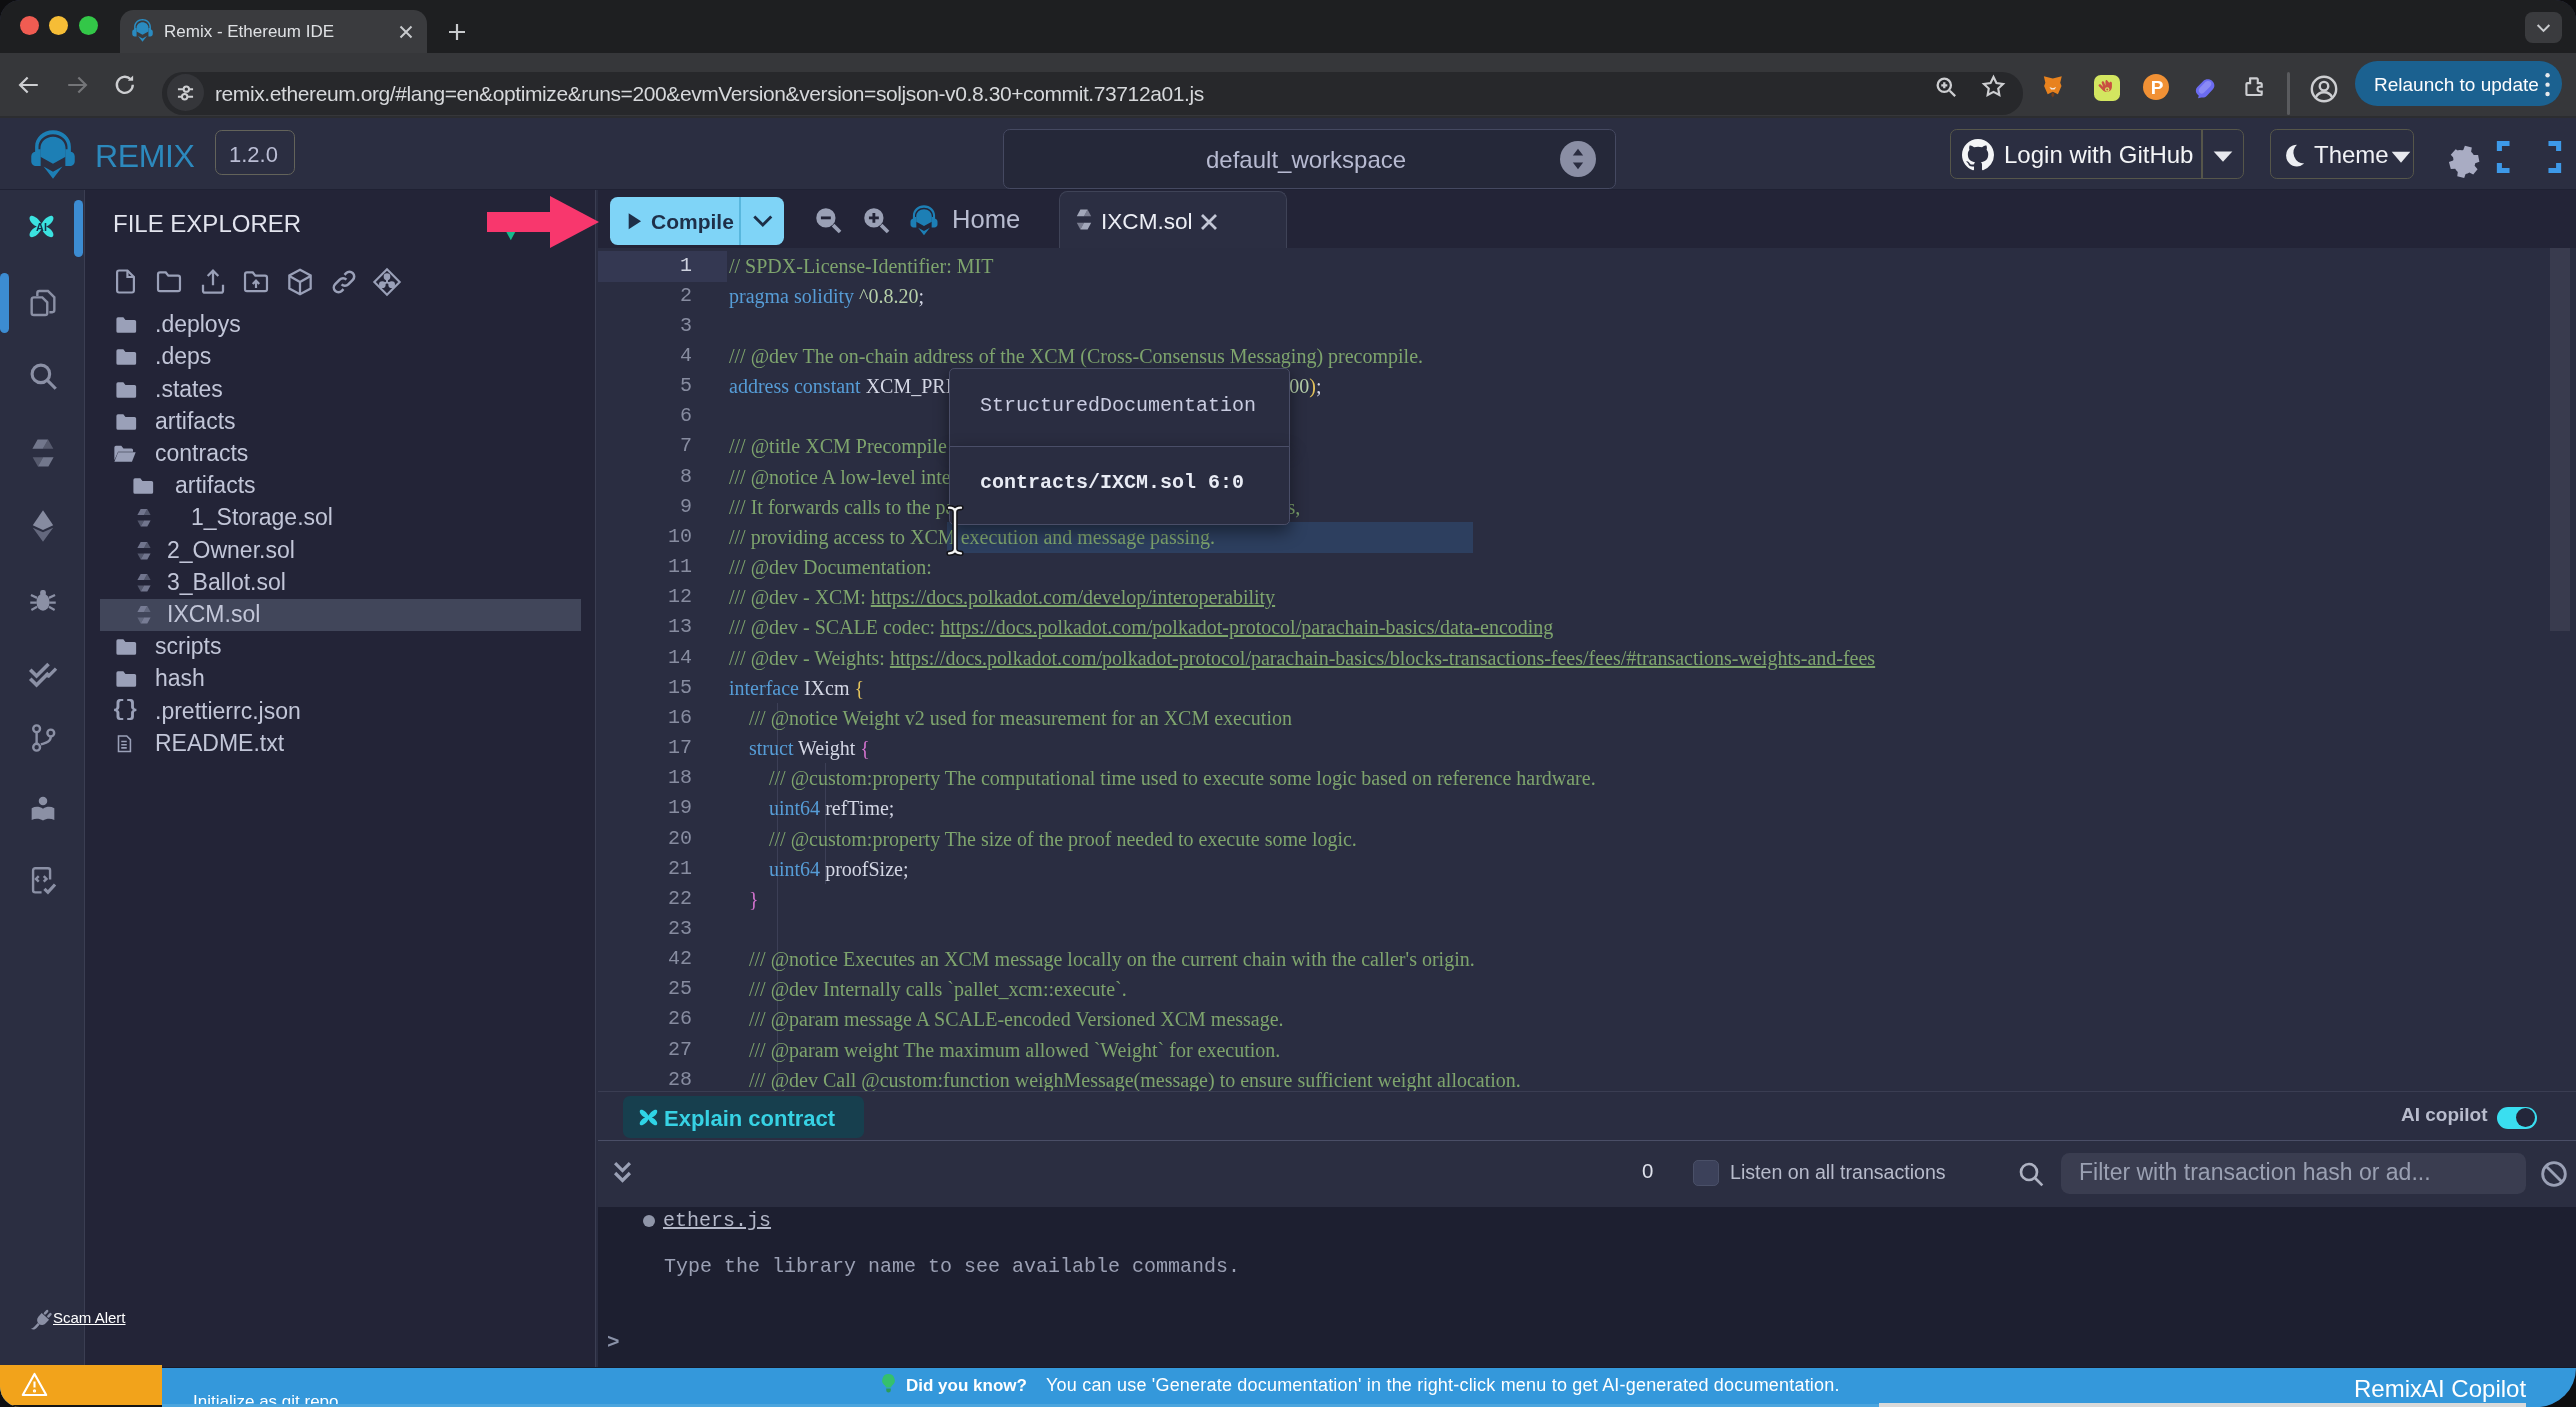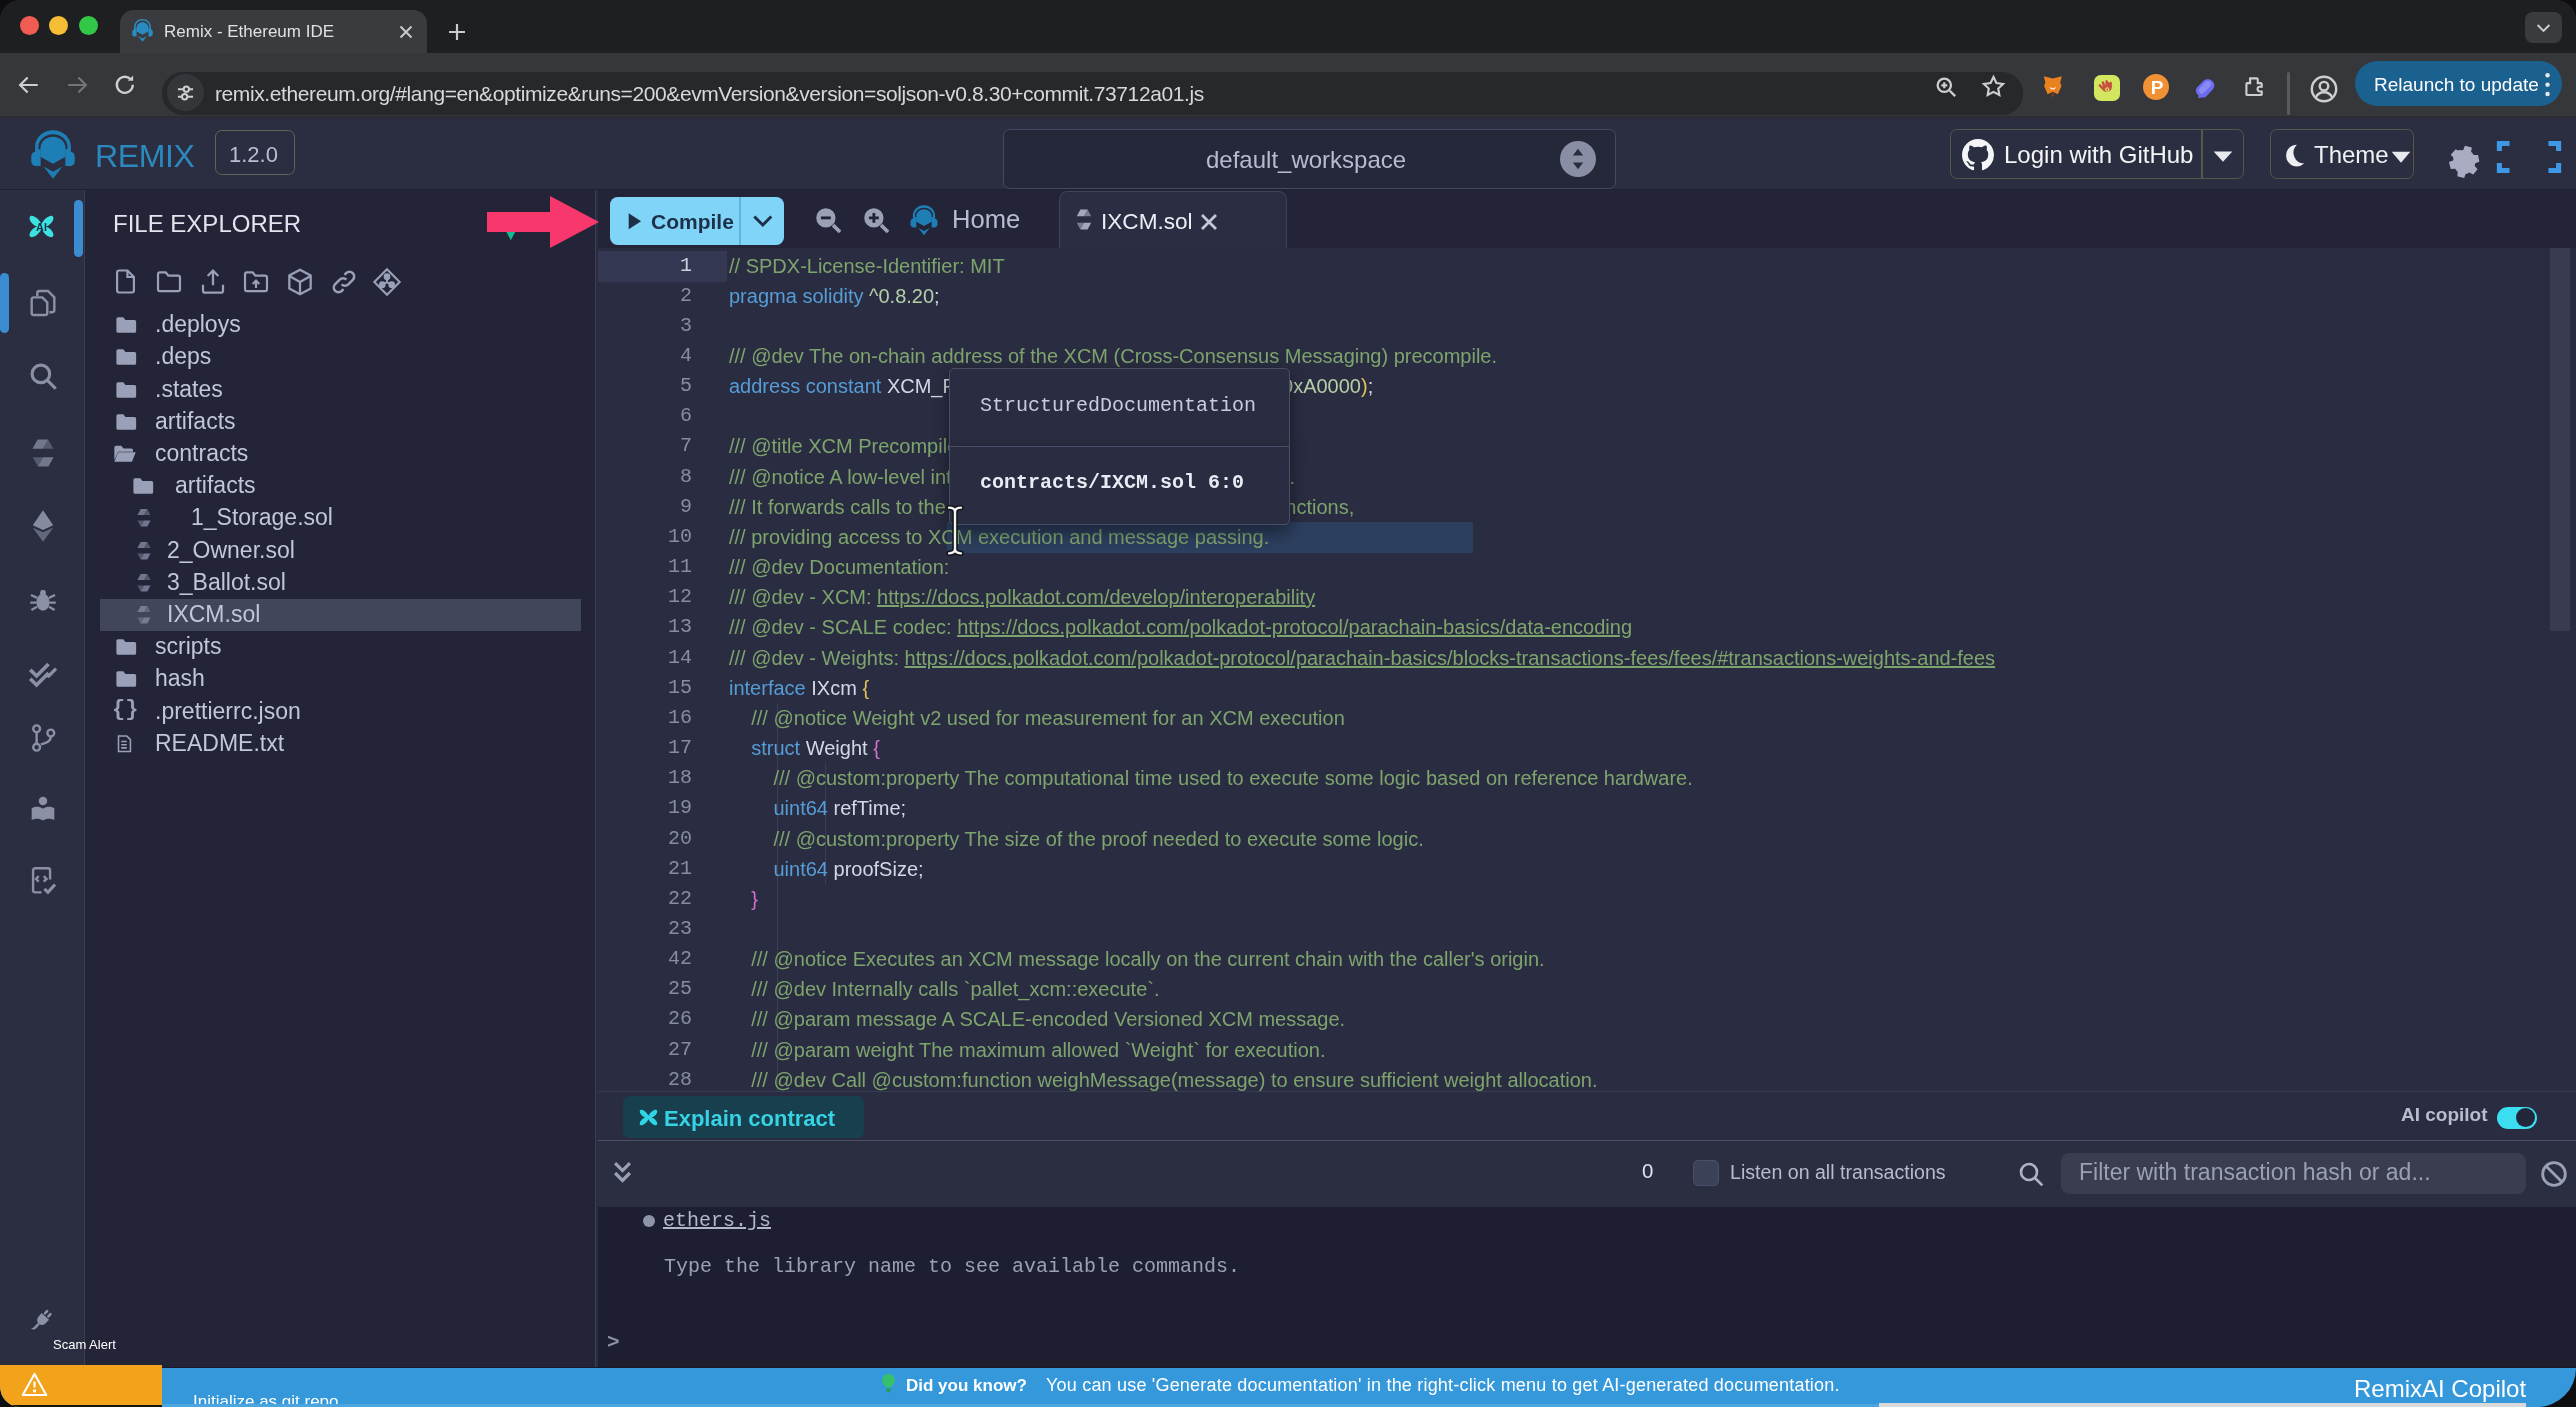--- a/index.html
+++ b/index.html
@@ -1,21 +1,21 @@
 <!DOCTYPE html>
 <html style="font-size:13.6px"><head>
 <meta charset="utf-8">
 <style>
 * { margin:0; padding:0; box-sizing:border-box; }
 html,body { width:2576px; height:1407px; background:#0e0e10; overflow:hidden; }
 body { font-family:"Liberation Sans", sans-serif; }
 .abs { position:absolute; }
 .mono { font-family:"Liberation Mono", monospace; }
 #win { position:absolute; left:0; top:0; width:2576px; height:1407px; background:#2a2d41; border-radius:20.4px 20.4px 39px 20.4px; overflow:hidden; }
-.cl { position:absolute; white-space:pre; font-family:Liberation Sans, sans-serif; font-size:20px; line-height:30px; height:30px; color:#d4d7e5;text-align:right; }
+.cl { position:absolute; white-space:pre; font-family:Liberation Serif, serif; font-size:20px; line-height:30px; height:30px; color:#d4d7e5;text-align:right; }
 .k { color:#569cd6; } .c { color:#7ea46d; } .n { color:#b5cea8; }
 .y { color:#e2c25c; } .pk { color:#d272ce; }
 .cu { color:#7ea46d; text-decoration:underline; }
 .gut { position:absolute; white-space:pre; font-family:"Liberation Mono", monospace; font-size:20px; line-height:30px; height:30px; color:#7c8299; text-align:right; width:94px; }
 </style>
 </head>
 <body>
 <div id="win">
 
 <div class="abs" style="left:0;top:0;width:2576px;height:53px;background:#1e1f21;border-radius:20.4px 20.4px 0 0;"></div>
@@ -629,21 +629,21 @@
 <div class="abs" style="left:0;top:1365px;width:162px;height:43px;background:#f2a31b;border-radius:0 0 0 19px;"></div>
 <div class="abs" style="left:20.4px;top:1371px;width:29px;height:27px;">
  <svg width="29" height="27" viewBox="0 0 24 23">
         <g stroke="#fff" stroke-width="1.8" fill="none">
           <path d="M12 2.5L22 20.5H2z" stroke-linejoin="round"></path>
           <path d="M12 9v5"></path>
           <circle cx="12" cy="17" r="0.5" fill="#fff"></circle>
         </g>
       </svg>
 </div>
-<div class="abs" style="left:53px;top:1337px;font-size:13px;color:#fff;">Scam Alert</div>
+<div class="abs" style="left:53px;top:1309px;font-size:15px;color:#fff;text-decoration:underline;">Scam Alert</div>
 <div class="abs" style="left:193px;top:1392px;font-size:17px;color:#fff;">Initialize as git repo</div>
 <div class="abs" style="left:879px;top:1372px;width:19px;height:27px;">
  <svg width="19" height="27" viewBox="0 0 18 26">
         <path fill="#35c06c" d="M9 2a6 6 0 00-3.5 10.9c.7.5 1 1.3 1 2.1h5c0-.8.3-1.6 1-2.1A6 6 0 009 2z"></path>
         <path fill="#2a9d58" d="M6.8 16h4.4v1.5a2.2 2.2 0 01-4.4 0z"></path>
       </svg>
 </div>
 <div class="abs" style="left:906px;top:1376px;font-size:17px;font-weight:bold;color:#fff;">Did you know?</div>
 <div class="abs" style="left:1046px;top:1375px;font-size:18px;letter-spacing:0.2px;color:#fff;">You can use 'Generate documentation' in the right-click menu to get AI-generated documentation.</div>
 <div class="abs" style="left:2354px;top:1375px;font-size:24px;color:#fff;">RemixAI Copilot (enabled)</div>

